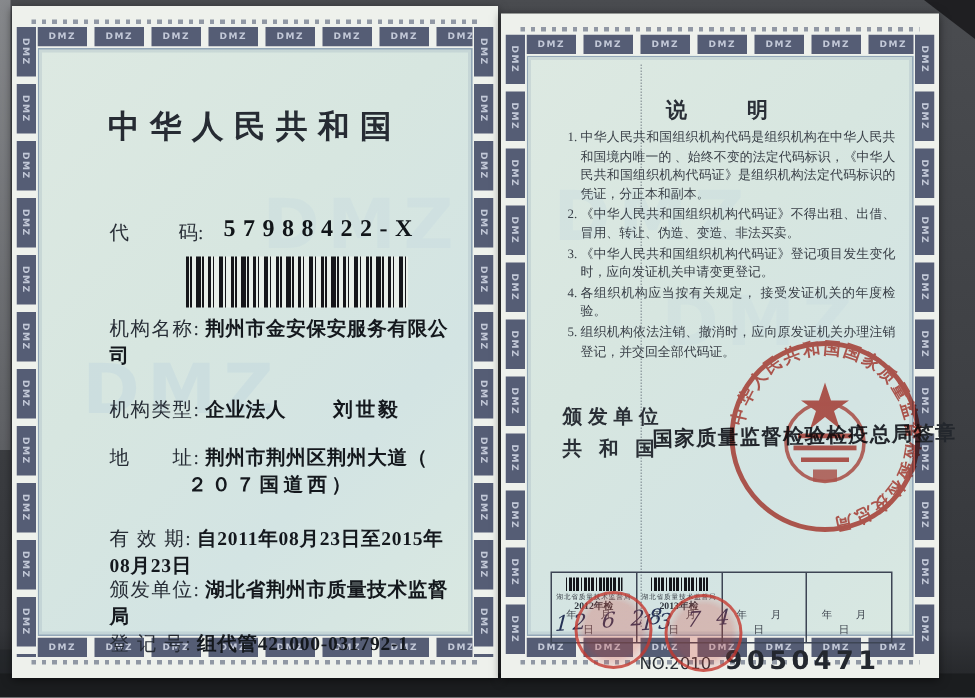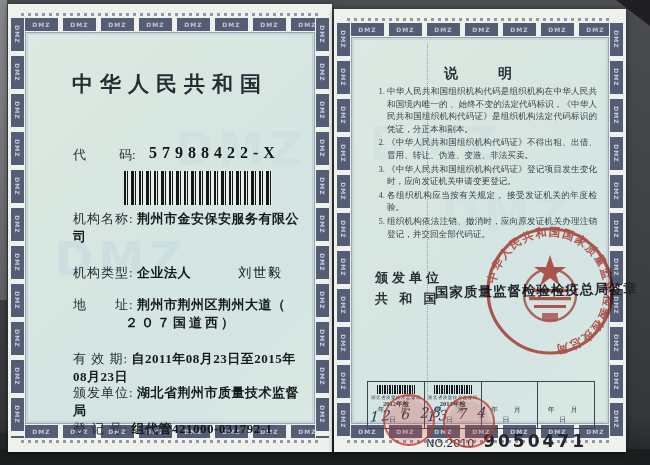--- a/index.html
+++ b/index.html
@@ -54,21 +54,21 @@
   .code-lbl2{position:absolute;left:46px;top:2px;}
   .code-val{position:absolute;left:76px;top:0;font-size:16px;font-weight:bold;
     letter-spacing:5px;color:#111519;}
   .barcode{position:absolute;left:99px;top:139px;width:148px;height:34px;
     background:repeating-linear-gradient(90deg,
       #15161a 0 2px,#e8efe9 2px 3px,#15161a 3px 4px,#e8efe9 4px 7px,
       #15161a 7px 10px,#e8efe9 10px 11px,#15161a 11px 12px,#e8efe9 12px 15px);}
   .fld{position:absolute;left:48px;right:14px;font-size:13px;color:#262c35;}
   .fld .lbl{letter-spacing:1px;}
   .fld .val{font-weight:bold;color:#14181d;letter-spacing:.5px;}
-  .fld .val2{font-weight:normal;color:#14181d;margin-left:44px;letter-spacing:2px;}
+  .fld .val2{font-weight:bold;color:#14181d;margin-left:28px;letter-spacing:2px;}
   .f1{top:178px;} .f2{top:232px;} .f3{top:264px;} .f4{top:318px;} .f5{top:352px;} .f6{top:388px;}
 
   
   .rp-title{position:absolute;left:0;right:0;top:28px;text-align:center;
     font-size:14px;font-weight:bold;letter-spacing:4px;color:#2a2f37;}
   .notes{position:absolute;left:22px;right:12px;top:48px;margin:0;padding:0 0 0 14px;
     font-size:8.6px;line-height:12.6px;color:#3a4048;text-align:justify;}
   .notes li{margin:0 0 1px 0;}
   .issuer-l{position:absolute;left:24px;top:230px;font-size:13px;font-weight:bold;
     letter-spacing:4px;color:#2a2f36;line-height:21px;white-space:pre;}

